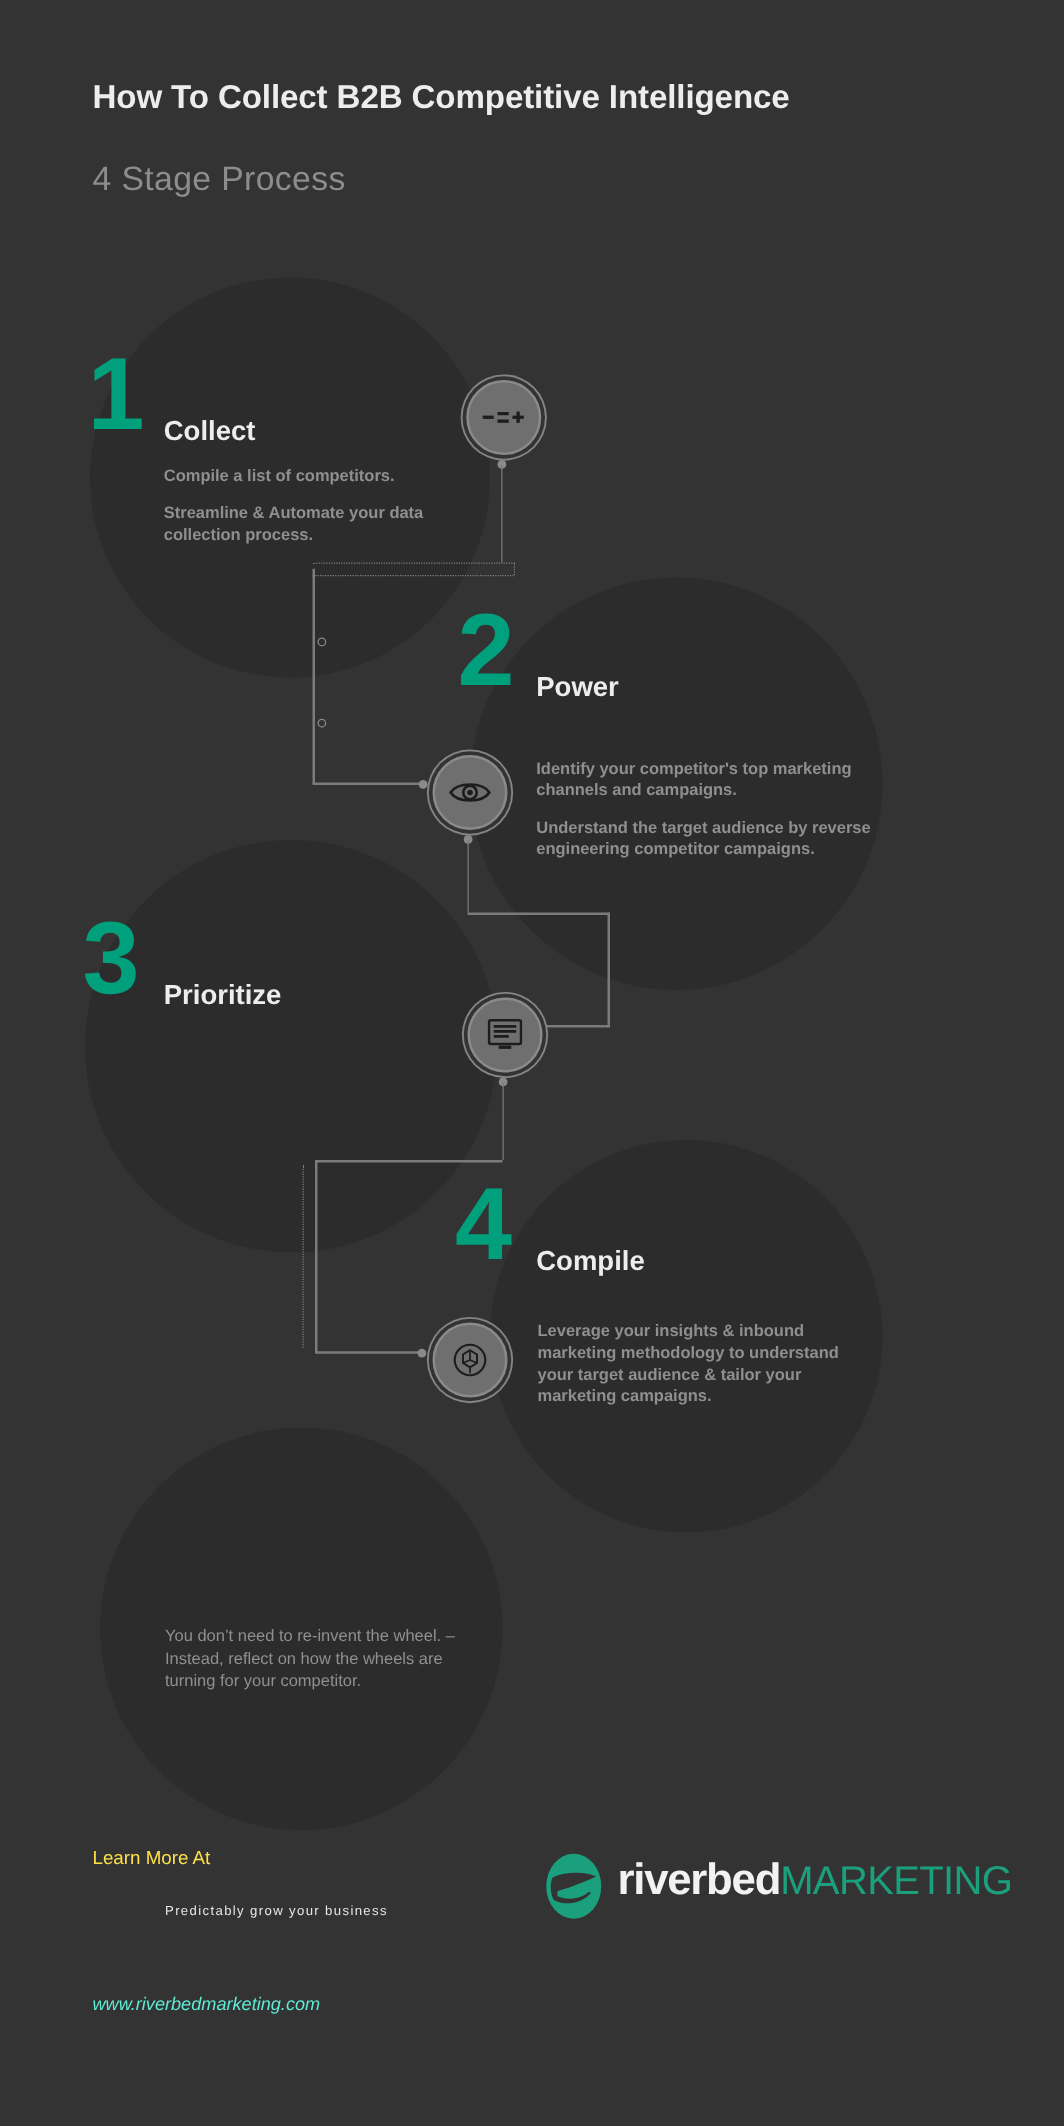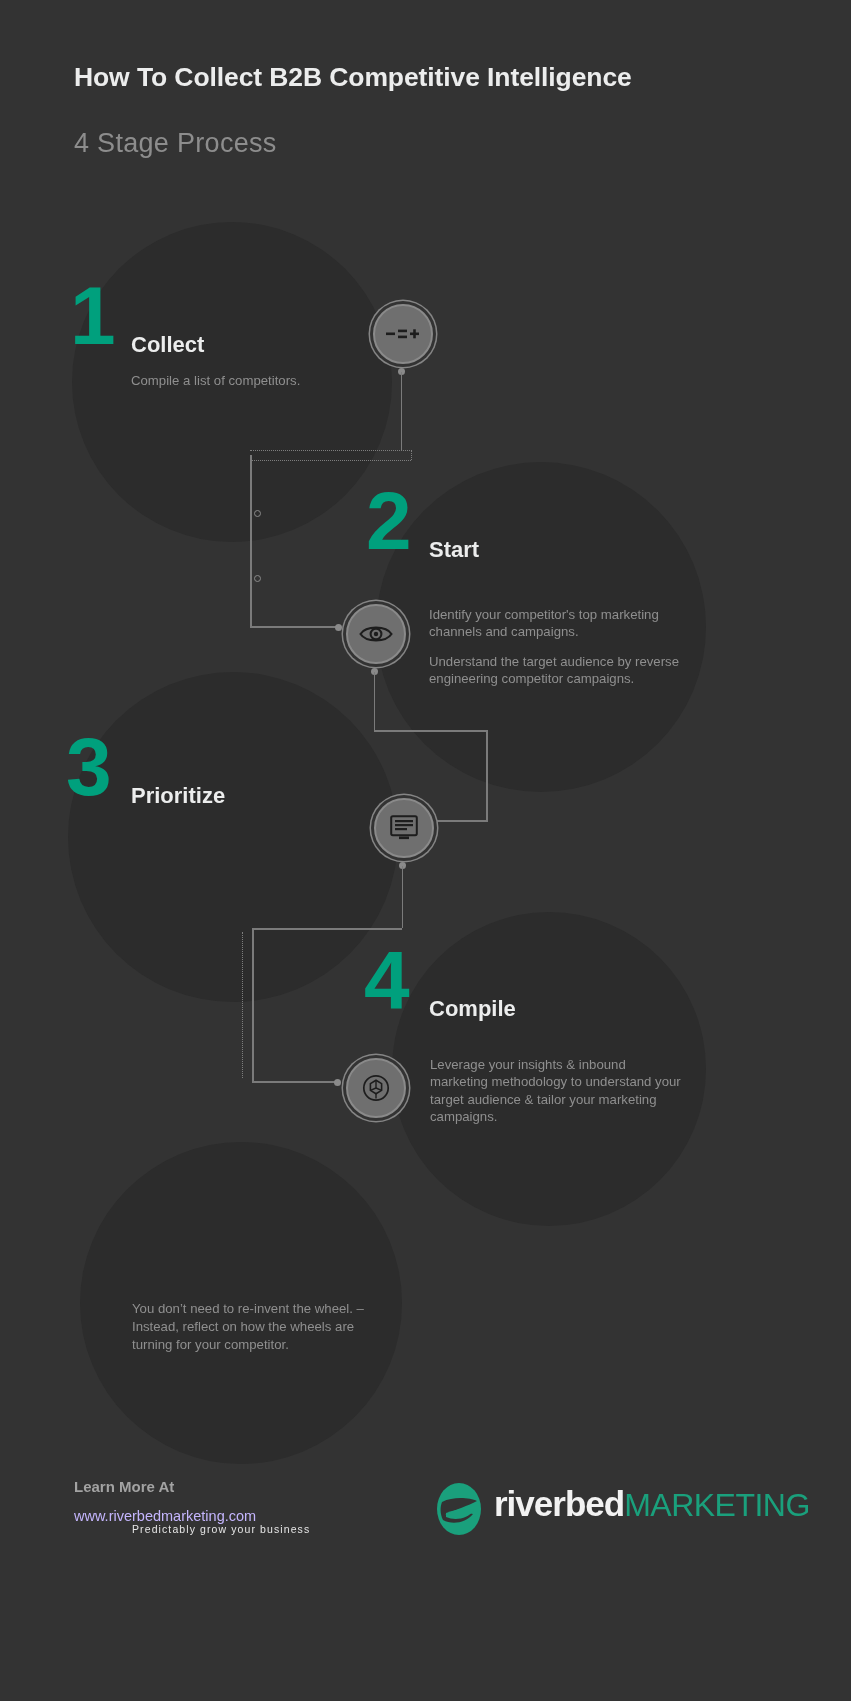--- a/index.html
+++ b/index.html
@@ -34,21 +34,21 @@
   }
   .steptitle{
     position:absolute;
     font-size:22px;font-weight:bold;color:#eceded;
     white-space:nowrap;
   }
   .body{
     position:absolute;
     font-size:13.2px;color:#8f8f8f;line-height:1.32;
   }
-  .body p{margin:0 0 12px 0;}
+  .body p{margin:0 0 12px 0;font-weight:bold;}
   .body p:last-child{margin-bottom:0;}
 
   
   .iconwrap{
     position:absolute;width:56px;height:56px;border-radius:50%;
     background:#6f6f6f;border:2px solid #8a8a8a;
     box-shadow:0 0 0 3px #333333, 0 0 0 4.5px #858585;
     display:flex;align-items:center;justify-content:center;
   }
   .iconwrap svg{display:block;}
@@ -64,25 +64,25 @@
     font-size:21.5px;font-weight:bold;color:#eceded;line-height:1.55;
   }
   .calloutBody{
     position:absolute;left:132px;top:1300px;width:248px;
     font-size:13.2px;color:#8f8f8f;line-height:1.37;
   }
 
   
   .learn{
     position:absolute;left:74px;top:1478px;
-    font-size:15px;font-weight:bold;color:#a3a3a3;white-space:nowrap;
+    font-size:15px;font-weight:normal;color:#fde047;white-space:nowrap;
   }
   .url{
-    position:absolute;left:74px;top:1508px;
-    font-size:14.5px;color:#c4b5fd;white-space:nowrap;
+    position:absolute;left:74px;top:1596px;
+    font-size:14.5px;color:#5eead4;white-space:nowrap;font-style:italic;
   }
   .logo{position:absolute;left:432px;top:1478px;width:310px;height:62px;}
   .logoMark{position:absolute;left:0;top:4px;width:54px;height:54px;}
   .logoWord{position:absolute;left:62px;top:6px;white-space:nowrap;}
   .logoWord .w1{font-size:35px;font-weight:bold;color:#f2f2f2;letter-spacing:-1px;}
   .logoWord .w2{font-size:32px;color:#1aa07c;letter-spacing:-0.5px;}
   .tagline{
     position:absolute;left:132px;top:1523px;
     font-size:10.5px;color:#e6e6e6;letter-spacing:1.1px;white-space:nowrap;
   }
@@ -125,33 +125,34 @@
   <div class="line-solid" style="left:252px;top:928px;width:150px;height:1.5px;"></div>
   <div class="line-solid" style="left:252px;top:928px;width:1.5px;height:154px;"></div>
   <div class="line-solid" style="left:252px;top:1081px;width:88px;height:1.5px;"></div>
   <div class="dot" style="left:334px;top:1079px;"></div>
   <div class="dotted-v" style="left:242px;top:932px;height:146px;"></div>
 
   <div class="num" style="left:70px;top:282px;">1</div>
   <div class="steptitle" style="left:131px;top:332px;">Collect</div>
   <div class="body" style="left:131px;top:372px;width:228px;">
     <p>Compile a list of competitors.</p>
+    <p>Streamline &amp; Automate your data collection process.</p>
   </div>
   <div class="iconwrap" style="left:373px;top:304px;">
     <svg width="34" height="18" viewBox="0 0 34 18">
       <rect x="0" y="7.5" width="9" height="2.6" fill="#1d1d1d"></rect>
       <rect x="12" y="4.6" width="9" height="2.6" fill="#1d1d1d"></rect>
       <rect x="12" y="10.6" width="9" height="2.6" fill="#1d1d1d"></rect>
       <rect x="24" y="7.5" width="9" height="2.6" fill="#1d1d1d"></rect>
       <rect x="27.2" y="4.3" width="2.6" height="9" fill="#1d1d1d"></rect>
     </svg>
   </div>
 
   <div class="num" style="left:366px;top:487px;">2</div>
-  <div class="steptitle" style="left:429px;top:537px;">Start</div>
+  <div class="steptitle" style="left:429px;top:537px;">Power</div>
   <div class="body" style="left:429px;top:606px;width:272px;">
     <p>Identify your competitor's top marketing channels and campaigns.</p>
     <p>Understand the target audience by reverse engineering competitor campaigns.</p>
   </div>
   <div class="iconwrap" style="left:346px;top:604px;">
     <svg width="34" height="22" viewBox="0 0 34 22">
       <path d="M1.5 11 C7 2.5, 27 2.5, 32.5 11 C27 19.5, 7 19.5, 1.5 11 Z" fill="none" stroke="#1d1d1d" stroke-width="2.1"></path>
       <circle cx="17" cy="11" r="5.4" fill="none" stroke="#1d1d1d" stroke-width="2.1"></circle>
       <circle cx="17" cy="11" r="2.2" fill="#1d1d1d"></circle>
     </svg>

